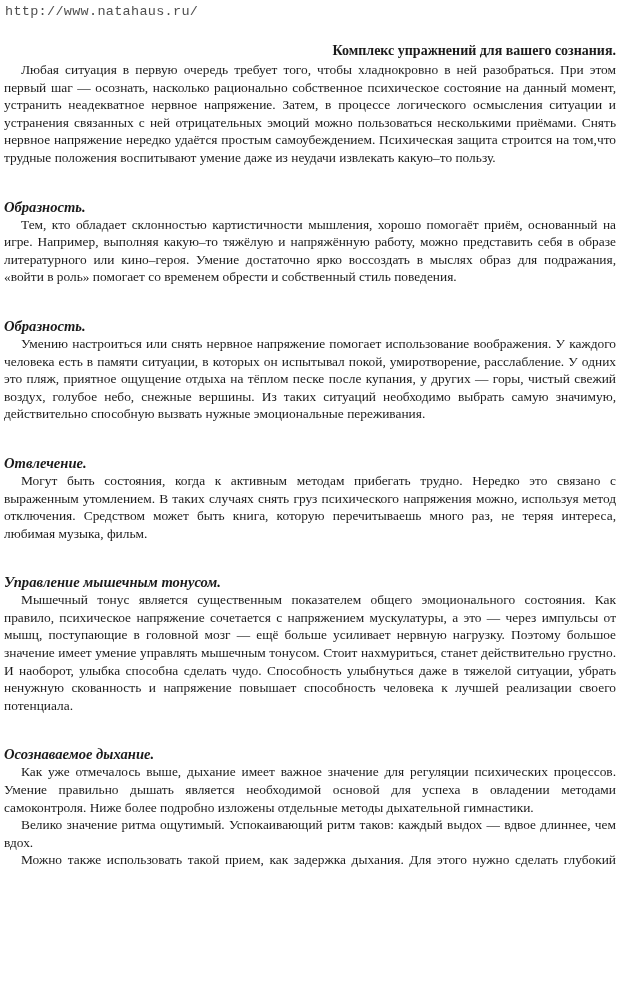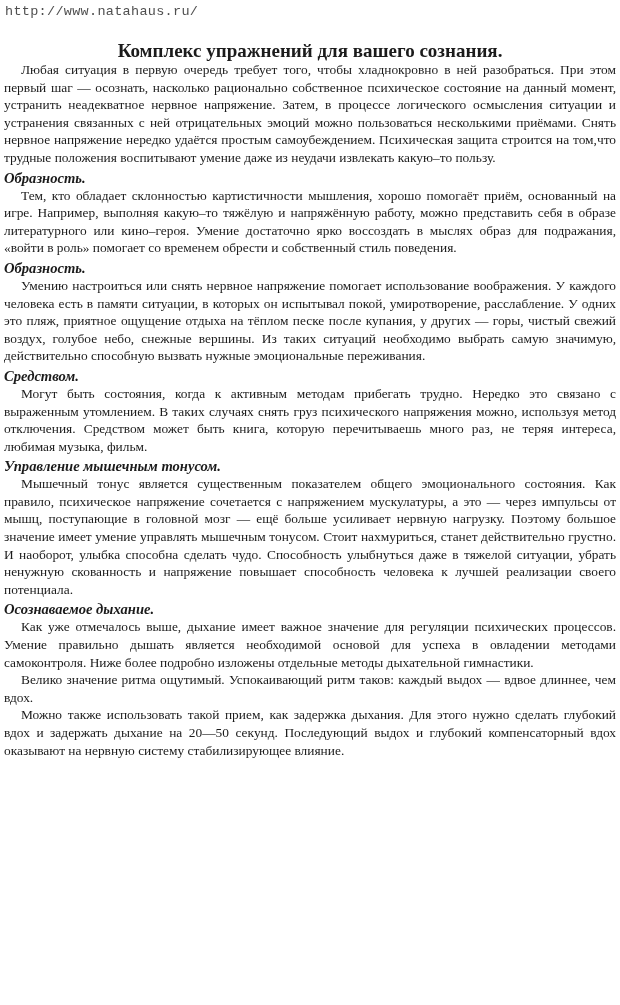--- a/index.html
+++ b/index.html
@@ -23,28 +23,28 @@
     white-space: nowrap;
   }
   .content {
     position: absolute;
     top: 42px;
     left: 4px;
     right: 4px;
   }
   .doc-title {
     margin: 0;
-    text-align: center;
-    font-size: 19px;
+    text-align: right;
+    font-size: 14px;
     font-weight: bold;
     line-height: 18px;
   }
   .sections { margin-top: 1px; }
   .section { margin: 0; }
-  .section + .section { margin-top: 2px; }
+  .section + .section { margin-top: 31px; }
   .section-heading {
     margin: 0;
     font-size: 14.6px;
     font-weight: bold;
     font-style: italic;
     line-height: 18px;
   }
   .para {
     margin: 0;
     font-size: 13.4px;
@@ -104,21 +104,21 @@
     <h2 class="section-heading">Образность.</h2>
   <p class="para">Тем, кто обладает склонностью картистичности мышления, хорошо помогаёт приём, основанный на игре. Например, выполняя какую–то тяжёлую и напряжённую работу, можно представить себя в образе литературного или кино–героя. Умение достаточно ярко воссоздать в мыслях образ для подражания, «войти в роль» помогает со временем обрести и собственный стиль поведения.</p>
         </div>
 
   <div class="section">
     <h2 class="section-heading">Образность.</h2>
   <p class="para">Умению настроиться или снять нервное напряжение помогает использование воображения. У каждого человека есть в памяти ситуации, в которых он испытывал покой, умиротворение, расслабление. У одних это пляж, приятное ощущение отдыха на тёплом песке после купания, у других — горы, чистый свежий воздух, голубое небо, снежные вершины. Из таких ситуаций необходимо выбрать самую значимую, действительно способную вызвать нужные эмоциональные переживания.</p>
         </div>
 
   <div class="section">
-    <h2 class="section-heading">Средством.</h2>
+    <h2 class="section-heading">Отвлечение.</h2>
   <p class="para">Могут быть состояния, когда к активным методам прибегать трудно. Нередко это связано с выраженным утомлением. В таких случаях снять груз психического напряжения можно, используя метод отключения. Средством может быть книга, которую перечитываешь много раз, не теряя интереса, любимая музыка, фильм.</p>
         </div>
 
   <div class="section">
     <h2 class="section-heading">Управление мышечным тонусом.</h2>
   <p class="para">Мышечный тонус является существенным показателем общего эмоционального состояния. Как правило, психическое напряжение сочетается с напряжением мускулатуры, а это — через импульсы от мышц, поступающие в головной мозг — ещё больше усиливает нервную нагрузку. Поэтому большое значение имеет умение управлять мышечным тонусом. Стоит нахмуриться, станет действительно грустно. И наоборот, улыбка способна сделать чудо. Способность улыбнуться даже в тяжелой ситуации, убрать ненужную скованность и напряжение повышает способность человека к лучшей реализации своего потенциала.</p>
         </div>
 
   <div class="section">
     <h2 class="section-heading">Осознаваемое дыхание.</h2>

